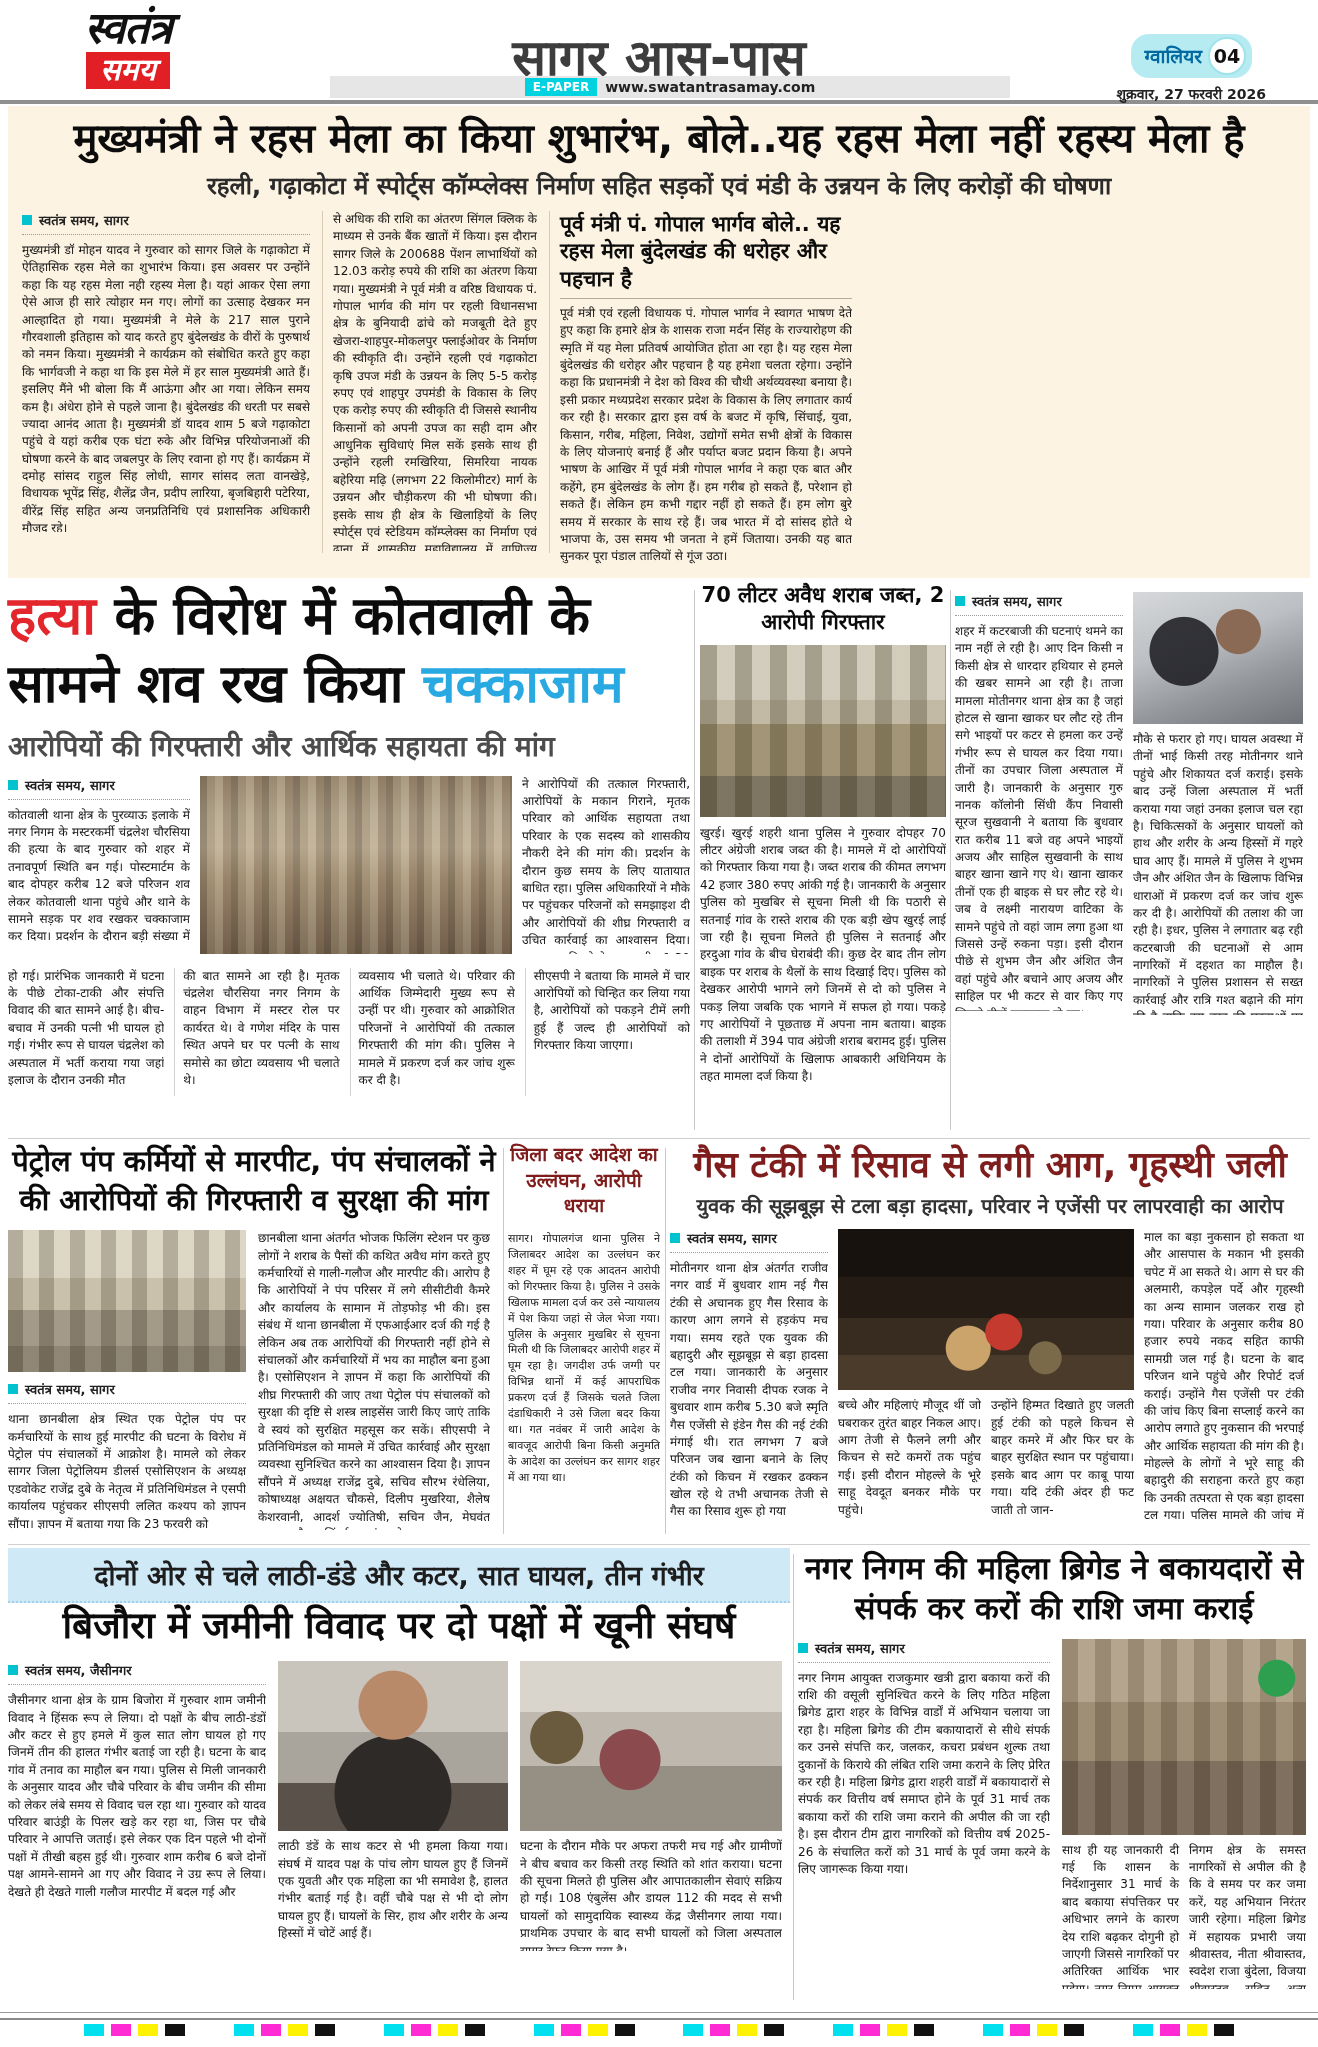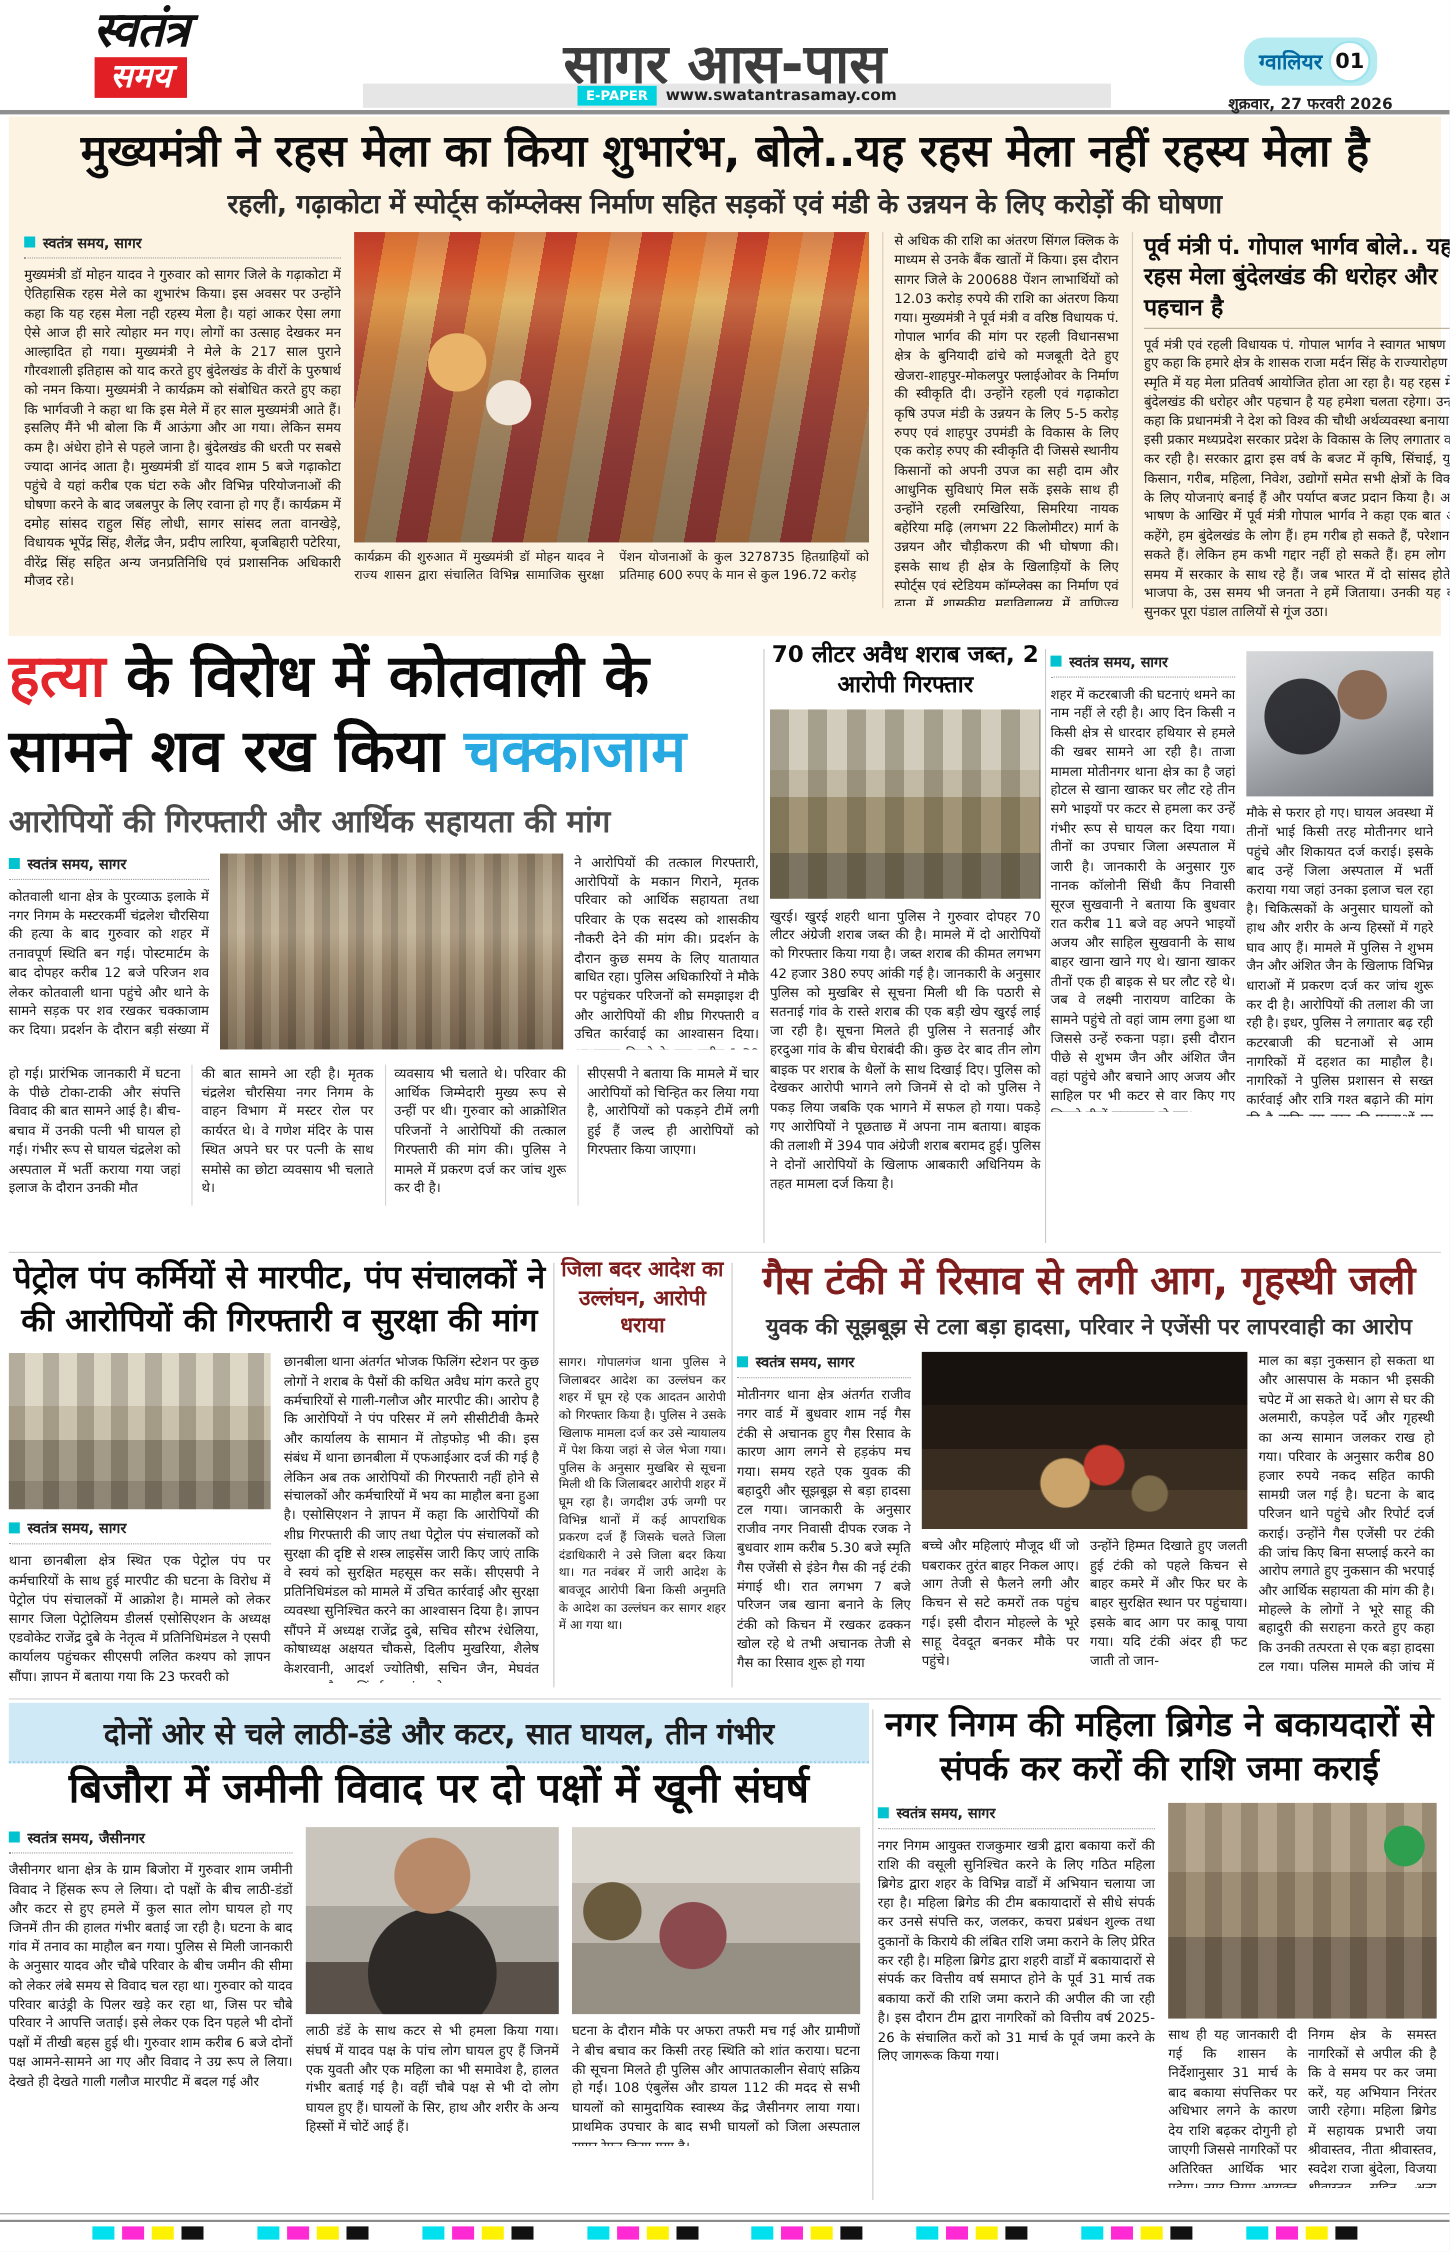--- a/index.html
+++ b/index.html
@@ -164,41 +164,37 @@
       <div class="logo-bottom">समय</div>
     </div>
     <div class="section-title">सागर आस-पास</div>
     <div class="mast-bar">
       <span class="epaper">E-PAPER</span>
       <span class="site">www.swatantrasamay.com</span>
     </div>
     <div class="edition-wrap">
       <div class="edition-pill">
         <span class="edition-name">ग्वालियर</span>
-        <span class="page-no">01</span>
+        <span class="page-no">04</span>
       </div>
       <div class="edition-date">शुक्रवार, 27 फरवरी 2026</div>
     </div>
   </div>
 
   <div class="lead">
     <div class="lead-head">मुख्यमंत्री ने रहस मेला का किया शुभारंभ, बोले..यह रहस मेला नहीं रहस्य मेला है</div>
     <div class="lead-sub">रहली, गढ़ाकोटा में स्पोर्ट्स कॉम्प्लेक्स निर्माण सहित सड़कों एवं मंडी के उन्नयन के लिए करोड़ों की घोषणा</div>
     <div class="lead-row">
       <div class="lead-c1">
         <div class="byline">
           <span class="sq"></span>
           <span>स्वतंत्र समय, सागर</span>
         </div>
         <div class="body-txt" style="height:290px;">मुख्यमंत्री डॉ मोहन यादव ने गुरुवार को सागर जिले के गढ़ाकोटा में ऐतिहासिक रहस मेले का शुभारंभ किया। इस अवसर पर उन्होंने कहा कि यह रहस मेला नही रहस्य मेला है। यहां आकर ऐसा लगा ऐसे आज ही सारे त्योहार मन गए। लोगों का उत्साह देखकर मन आल्हादित हो गया। मुख्यमंत्री ने मेले के 217 साल पुराने गौरवशाली इतिहास को याद करते हुए बुंदेलखंड के वीरों के पुरुषार्थ को नमन किया।  मुख्यमंत्री ने कार्यक्रम को संबोधित करते हुए कहा कि भार्गवजी ने कहा था कि इस मेले में हर साल मुख्यमंत्री आते हैं। इसलिए मैंने भी बोला कि मैं आऊंगा और आ गया। लेकिन समय कम है। अंधेरा होने से पहले जाना है। बुंदेलखंड की धरती पर सबसे ज्यादा आनंद आता है। मुख्यमंत्री डॉ यादव शाम 5 बजे गढ़ाकोटा पहुंचे वे यहां करीब एक घंटा रुके और विभिन्न परियोजनाओं की घोषणा करने के बाद जबलपुर के लिए रवाना हो गए हैं। कार्यक्रम में दमोह सांसद राहुल सिंह लोधी, सागर सांसद लता वानखेड़े, विधायक भूपेंद्र सिंह, शैलेंद्र जैन, प्रदीप लारिया, बृजबिहारी पटेरिया, वीरेंद्र सिंह सहित अन्य जनप्रतिनिधि एवं प्रशासनिक अधिकारी मौजूद रहे।</div>
       </div>
-      <div class="lead-photo-wrap">
-        <div class="ph ph-cm"></div>
-        <div class="lead-caption">कार्यक्रम की शुरुआत में मुख्यमंत्री डॉ मोहन यादव ने राज्य शासन द्वारा संचालित विभिन्न सामाजिक सुरक्षा पेंशन योजनाओं के कुल 3278735 हितग्राहियों को प्रतिमाह 600 रुपए के मान से कुल 196.72 करोड़</div>
-      </div>
       <div class="lead-c3">
         <div class="body-txt" style="height:340px;">से अधिक की राशि का अंतरण सिंगल क्लिक के माध्यम से उनके बैंक खातों में किया। इस दौरान सागर जिले के 200688 पेंशन लाभार्थियों को 12.03 करोड़ रुपये की राशि का अंतरण किया गया। मुख्यमंत्री ने पूर्व मंत्री व वरिष्ठ विधायक पं. गोपाल भार्गव की मांग पर रहली विधानसभा क्षेत्र के बुनियादी ढांचे को मजबूती देते हुए खेजरा-शाहपुर-मोकलपुर फ्लाईओवर के निर्माण की स्वीकृति दी। उन्होंने रहली एवं गढ़ाकोटा कृषि उपज मंडी के उन्नयन के लिए 5-5 करोड़ रुपए एवं शाहपुर उपमंडी के विकास के लिए एक करोड़ रुपए की स्वीकृति दी जिससे स्थानीय किसानों को अपनी उपज का सही दाम और आधुनिक सुविधाएं मिल सकें इसके साथ ही उन्होंने रहली रमखिरिया, सिमरिया नायक बहेरिया मढ़ि (लगभग 22 किलोमीटर) मार्ग के उन्नयन और चौड़ीकरण की भी घोषणा की। इसके साथ ही क्षेत्र के खिलाड़ियों के लिए स्पोर्ट्स एवं स्टेडियम कॉम्प्लेक्स का निर्माण एवं ढाना में शासकीय महाविद्यालय में वाणिज्य संकाय और इतिहास के नए विषय खोलने की भी मंजूरी दी।</div>
       </div>
       <div class="lead-c4">
         <div class="lead-box-head">पूर्व मंत्री पं. गोपाल भार्गव बोले.. यह रहस मेला बुंदेलखंड की धरोहर और पहचान है</div>
         <div class="body-txt" style="height:272px;">पूर्व मंत्री एवं रहली विधायक पं. गोपाल भार्गव ने स्वागत भाषण देते हुए कहा कि हमारे क्षेत्र के शासक राजा मर्दन सिंह के राज्यारोहण की स्मृति में यह मेला प्रतिवर्ष आयोजित होता आ रहा है। यह रहस मेला बुंदेलखंड की धरोहर और पहचान है यह हमेशा चलता रहेगा। उन्होंने कहा कि प्रधानमंत्री ने देश को विश्व की चौथी अर्थव्यवस्था बनाया है। इसी प्रकार मध्यप्रदेश सरकार प्रदेश के विकास के लिए लगातार कार्य कर रही है। सरकार द्वारा इस वर्ष के बजट में कृषि, सिंचाई, युवा, किसान, गरीब, महिला, निवेश, उद्योगों समेत सभी क्षेत्रों के विकास के लिए योजनाएं बनाई हैं और पर्याप्त बजट प्रदान किया है। अपने भाषण के आखिर में पूर्व मंत्री गोपाल भार्गव ने कहा  एक बात और कहेंगे, हम बुंदेलखंड के लोग हैं। हम गरीब हो सकते हैं, परेशान हो सकते हैं। लेकिन हम कभी गद्दार नहीं हो सकते हैं। हम लोग बुरे समय में सरकार के साथ रहे हैं। जब भारत में दो सांसद होते थे भाजपा के, उस समय भी जनता ने हमें जिताया। उनकी यह बात सुनकर पूरा पंडाल तालियों से गूंज उठा।</div>
       </div>
     </div>
   </div>
 

